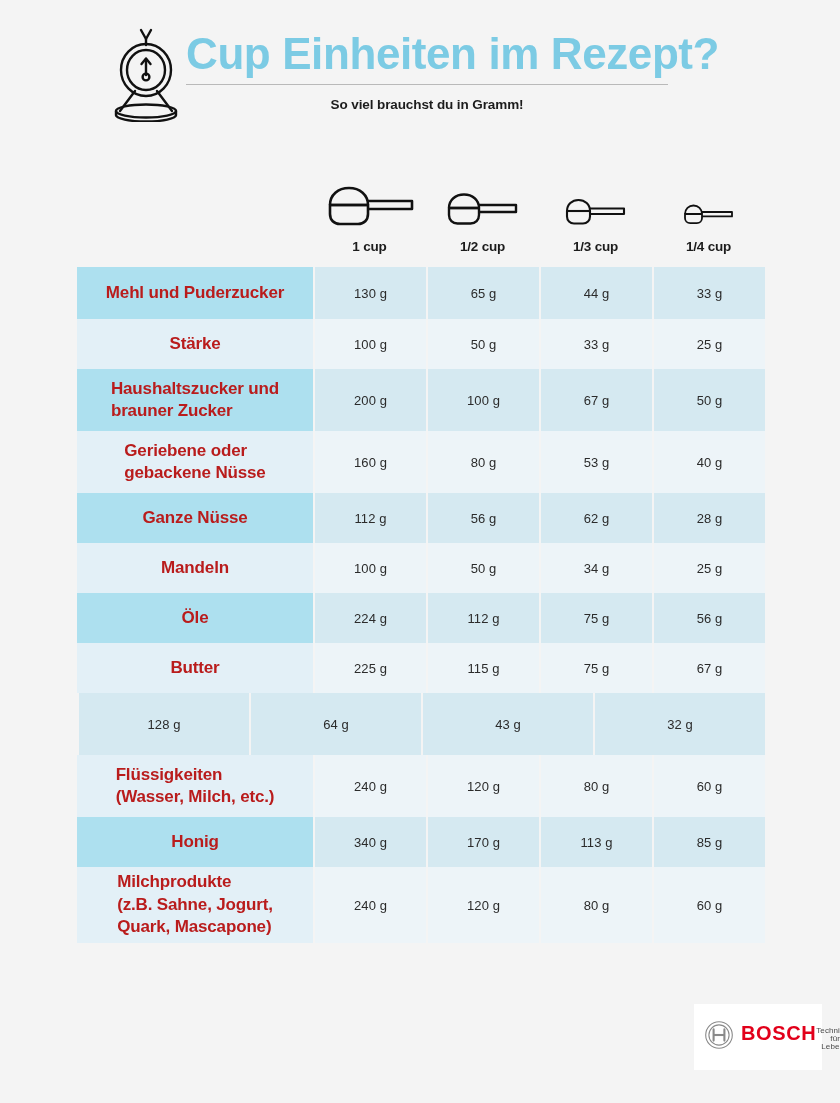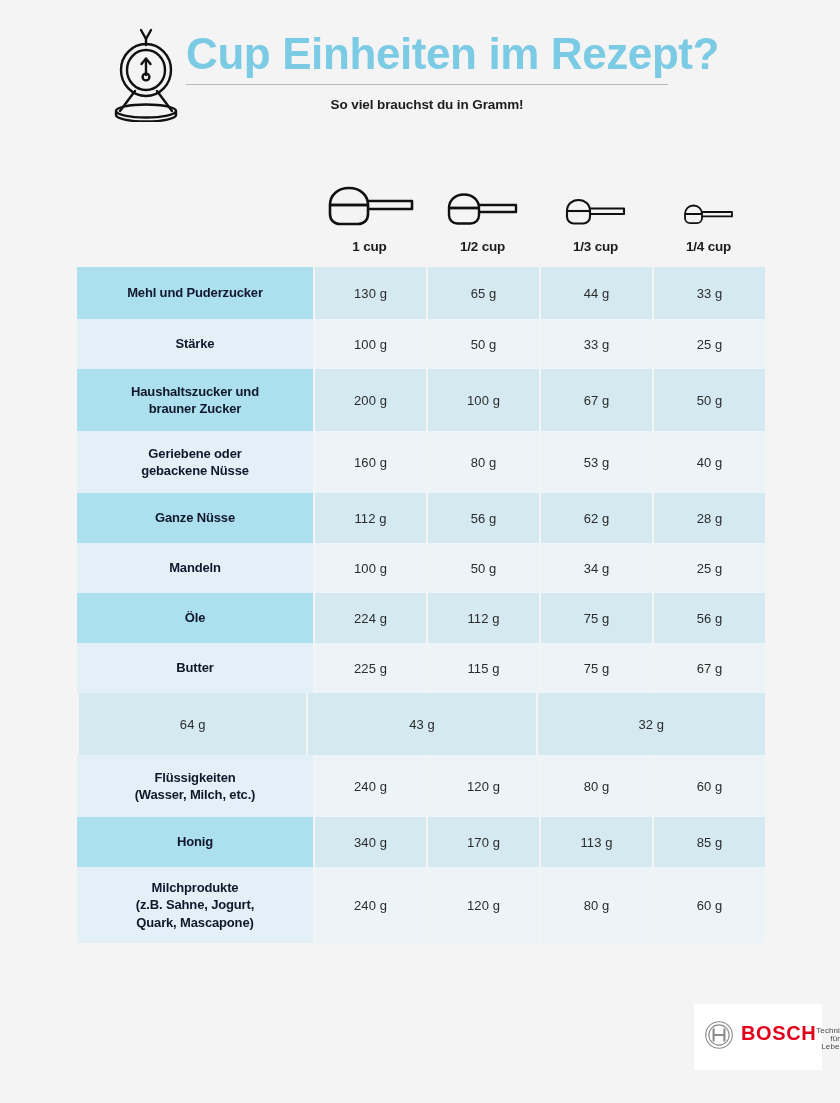--- a/index.html
+++ b/index.html
@@ -101,24 +101,23 @@
   .row {
     display: flex;
     width: 100%;
   }
   .cell-label {
     width: 236px;
     flex: 0 0 236px;
     display: flex;
     align-items: center;
     justify-content: center;
-    text-align: center;
-    font-size: 13px;
-    font-weight: bold;
-    color: #0f172a;
+    font-size: 17px;
+    font-weight: bold;
+    color: #b91c1c;
     letter-spacing: -0.15px;
     line-height: 1.32;
     padding: 0 10px;
     box-sizing: border-box;
   }
   .cell-value {
     flex: 1 1 0;
     display: flex;
     align-items: center;
     justify-content: center;
@@ -320,20 +319,21 @@
 
   <div class="row even h2">
     <div class="cell-label">Butter</div>
     <div class="cell-value">225 g</div>
     <div class="cell-value">115 g</div>
     <div class="cell-value">75 g</div>
     <div class="cell-value">67 g</div>
   </div>
 
   <div class="row odd h3">
+    <div class="cell-value">128 g</div>
     <div class="cell-value">64 g</div>
     <div class="cell-value">43 g</div>
     <div class="cell-value">32 g</div>
   </div>
 
   <div class="row even h3">
     <div class="cell-label">Flüssigkeiten<br>(Wasser, Milch, etc.)</div>
     <div class="cell-value">240 g</div>
     <div class="cell-value">120 g</div>
     <div class="cell-value">80 g</div>

